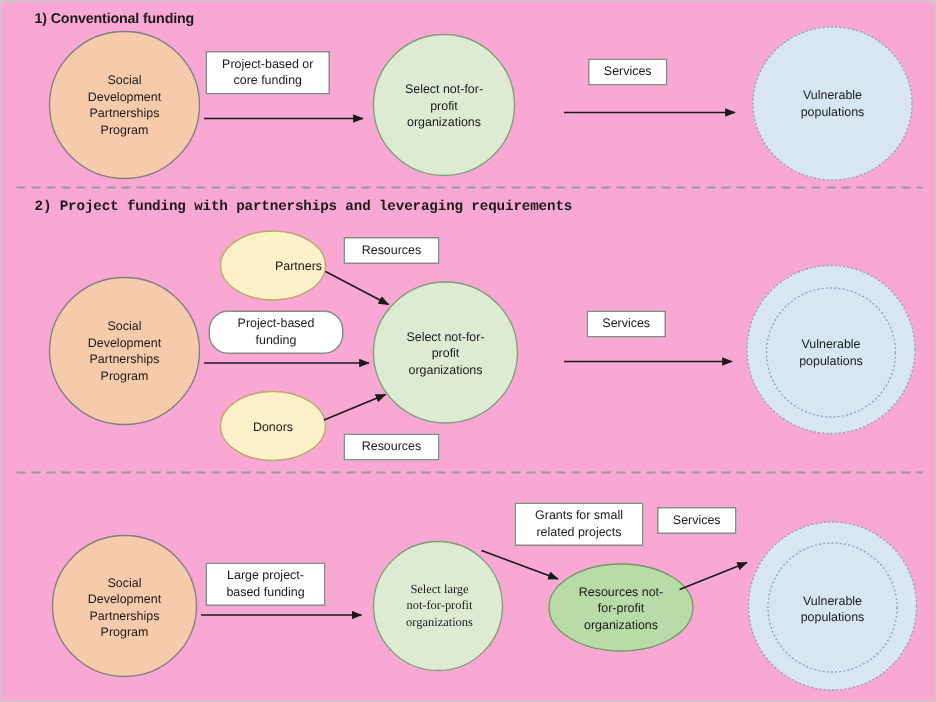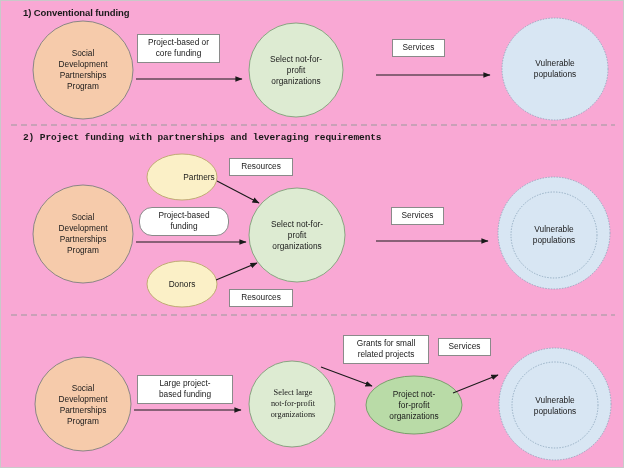--- a/index.html
+++ b/index.html
@@ -163,28 +163,28 @@
 Development
 Partnerships
 Program</span>
   </div>
   <div class="node-label" style="left:251px; top:382px; width:82px; height:43px;">
     <span style="white-space:pre-line;font-family:Liberation Serif, serif;">Select large
 not-for-profit
 organizations</span>
   </div>
   <div class="node-label" style="left:371px; top:383px; width:84px; height:43px;">
-    <span style="white-space:pre-line;">Project not-
+    <span style="white-space:pre-line;">Resources not-
 for-profit
 organizations</span>
   </div>
   <div class="node-label" style="left:509px; top:390px; width:90px; height:30px;">
     <span style="white-space:pre-line;">Vulnerable
 populations</span>
   </div>
 
-  <div class="edge-label" style="left:136px; top:374px; width:96px;">Large project-
+  <div class="edge-label" style="left:136px; top:374px; width:80px;">Large project-
 based funding</div>
   <div class="edge-label" style="left:325px; top:334px; width:86px;margin-left:17px;">Grants for small
 related projects</div>
   <div class="edge-label" style="left:437px; top:337px; width:53px;">Services</div>
 
 </div>
 
 </body></html>

